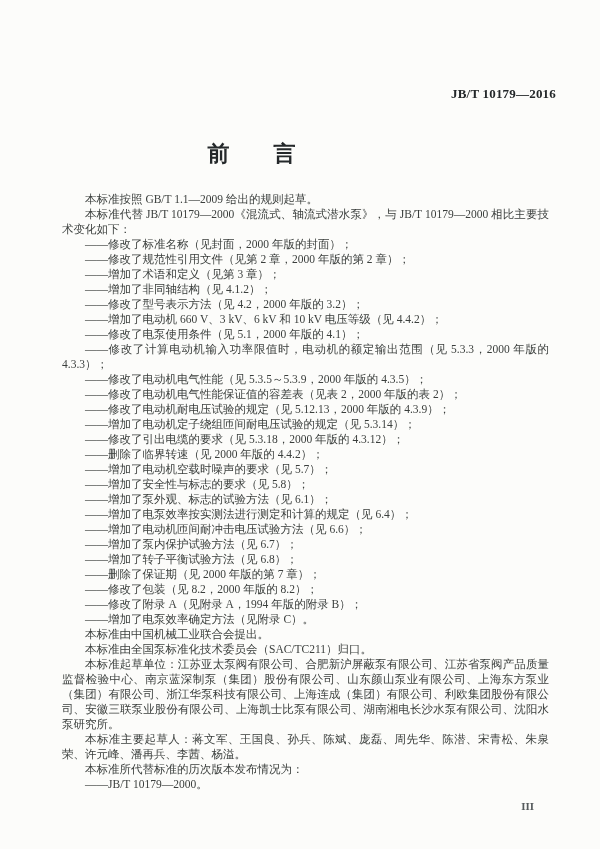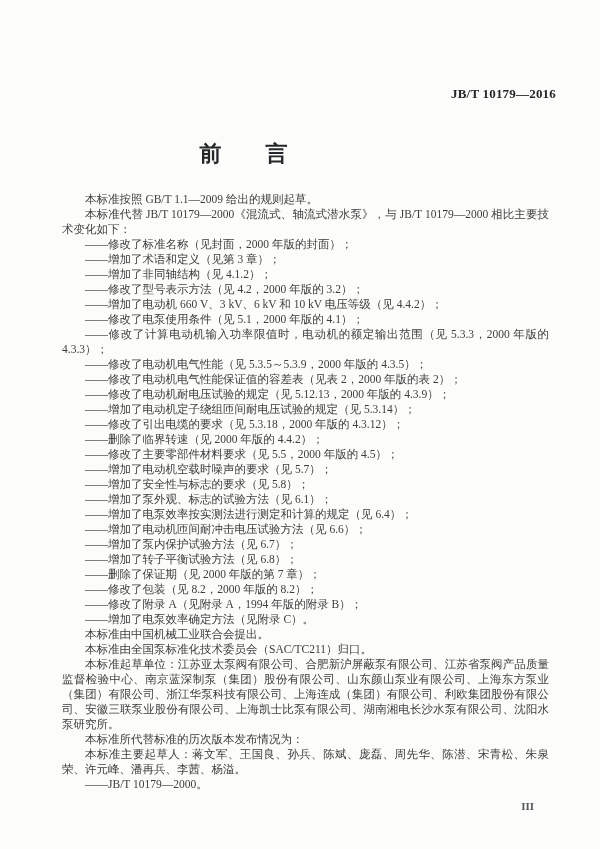--- a/index.html
+++ b/index.html
@@ -25,21 +25,21 @@
     position:absolute;
     top:86px;left:0;right:52px;
     text-align:right;
     font-size:13px;
     font-weight:bold;
     color:var(--ink-strong);
     letter-spacing:0.2px;
   }
   .doc-title{
     position:absolute;
-    top:139px;left:0;width:487px;
+    top:139px;left:8px;width:487px;
     margin:0;
     text-align:center;
     font-family:"Liberation Sans","DejaVu Sans",sans-serif;
     font-size:22px;
     font-weight:bold;
     color:var(--ink-strong);
   }
   .content{
     position:absolute;
     top:192px;left:62px;
@@ -68,47 +68,47 @@
 <div class="page">
 
   <div class="std-number">JB/T 10179—2016</div>
 
   <h1 class="doc-title">前　　言</h1>
 
   <div class="content">
       <p class="line para">本标准按照 GB/T 1.1—2009 给出的规则起草。</p>
       <p class="line para">本标准代替 JB/T 10179—2000《混流式、轴流式潜水泵》，与 JB/T 10179—2000 相比主要技术变化如下：</p>
       <p class="line dash">——修改了标准名称（见封面，2000 年版的封面）；</p>
+      <p class="line dash">——修改了规范性引用文件（见第 2 章，2000 年版的第 2 章）；</p>
       <p class="line dash">——增加了术语和定义（见第 3 章）；</p>
       <p class="line dash">——增加了非同轴结构（见 4.1.2）；</p>
       <p class="line dash">——修改了型号表示方法（见 4.2，2000 年版的 3.2）；</p>
       <p class="line dash">——增加了电动机 660 V、3 kV、6 kV 和 10 kV 电压等级（见 4.4.2）；</p>
       <p class="line dash">——修改了电泵使用条件（见 5.1，2000 年版的 4.1）；</p>
       <p class="line dash">——修改了计算电动机输入功率限值时，电动机的额定输出范围（见 5.3.3，2000 年版的 4.3.3）；</p>
       <p class="line dash">——修改了电动机电气性能（见 5.3.5～5.3.9，2000 年版的 4.3.5）；</p>
       <p class="line dash">——修改了电动机电气性能保证值的容差表（见表 2，2000 年版的表 2）；</p>
       <p class="line dash">——修改了电动机耐电压试验的规定（见 5.12.13，2000 年版的 4.3.9）；</p>
       <p class="line dash">——增加了电动机定子绕组匝间耐电压试验的规定（见 5.3.14）；</p>
       <p class="line dash">——修改了引出电缆的要求（见 5.3.18，2000 年版的 4.3.12）；</p>
       <p class="line dash">——删除了临界转速（见 2000 年版的 4.4.2）；</p>
-      <p class="line dash">——修改了主要零部件材料要求（见 5.5，2000 年版的 4.5）；</p>
       <p class="line dash">——增加了电动机空载时噪声的要求（见 5.7）；</p>
       <p class="line dash">——增加了安全性与标志的要求（见 5.8）；</p>
       <p class="line dash">——增加了泵外观、标志的试验方法（见 6.1）；</p>
       <p class="line dash">——增加了电泵效率按实测法进行测定和计算的规定（见 6.4）；</p>
       <p class="line dash">——增加了电动机匝间耐冲击电压试验方法（见 6.6）；</p>
       <p class="line dash">——增加了泵内保护试验方法（见 6.7）；</p>
       <p class="line dash">——增加了转子平衡试验方法（见 6.8）；</p>
       <p class="line dash">——删除了保证期（见 2000 年版的第 7 章）；</p>
       <p class="line dash">——修改了包装（见 8.2，2000 年版的 8.2）；</p>
       <p class="line dash">——修改了附录 A（见附录 A，1994 年版的附录 B）；</p>
       <p class="line dash">——增加了电泵效率确定方法（见附录 C）。</p>
       <p class="line para">本标准由中国机械工业联合会提出。</p>
       <p class="line para">本标准由全国泵标准化技术委员会（SAC/TC211）归口。</p>
       <p class="line para">本标准起草单位：江苏亚太泵阀有限公司、合肥新沪屏蔽泵有限公司、江苏省泵阀产品质量监督检验中心、南京蓝深制泵（集团）股份有限公司、山东颜山泵业有限公司、上海东方泵业（集团）有限公司、浙江华泵科技有限公司、上海连成（集团）有限公司、利欧集团股份有限公司、安徽三联泵业股份有限公司、上海凯士比泵有限公司、湖南湘电长沙水泵有限公司、沈阳水泵研究所。</p>
+      <p class="line para">本标准主要起草人：蒋文军、王国良、孙兵、陈斌、庞磊、周先华、陈潜、宋青松、朱泉荣、许元峰、潘再兵、李茜、杨溢。</p>
       <p class="line para">本标准所代替标准的历次版本发布情况为：</p>
-      <p class="line para">本标准主要起草人：蒋文军、王国良、孙兵、陈斌、庞磊、周先华、陈潜、宋青松、朱泉荣、许元峰、潘再兵、李茜、杨溢。</p>
       <p class="line dash">——JB/T 10179—2000。</p>
     </div>
 
   <div class="page-number">III</div>
 
 </div>
 
 </body></html>

